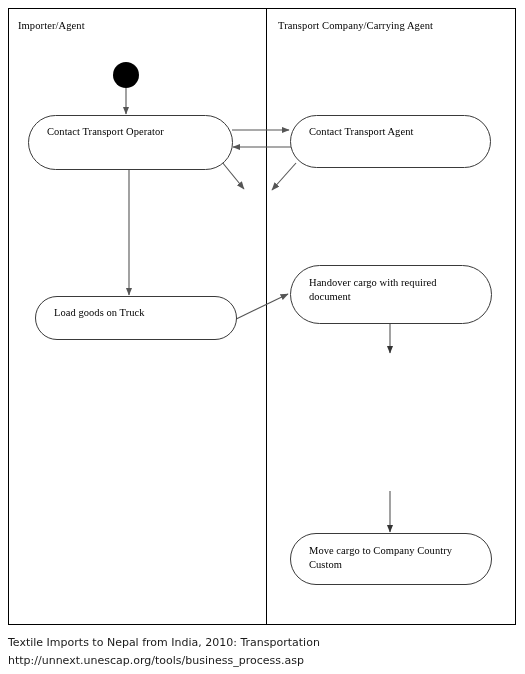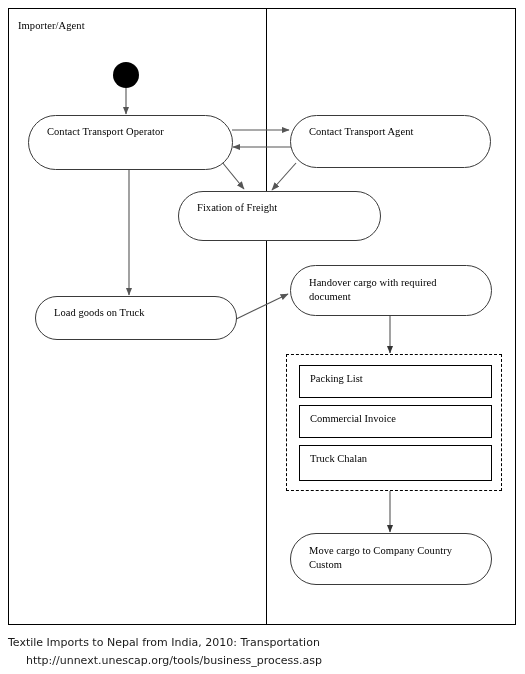--- a/index.html
+++ b/index.html
@@ -114,31 +114,32 @@
   .caption {
     position: absolute;
     left: 8px;
     font-family: "DejaVu Sans", "Liberation Sans", sans-serif;
     font-size: 11px;
     line-height: 17px;
     color: #1a1a1a;
     white-space: nowrap;
   }
   #caption-line-1 { top: 634px; }
-  #caption-line-2 { top: 652px; margin-left: 18px; }
+  #caption-line-2 { top: 652px; }
 </style>
 </head>
 <body>
 
 <div id="diagram-root">
 
   <div class="lane-frame"></div>
   <div class="lane-divider"></div>
 
   <div class="lane-title" id="lane-title-left">Importer/Agent</div>
+  <div class="lane-title" id="lane-title-right">Transport Company/Carrying Agent</div>
 
   <svg id="connectors" viewBox="0 0 525 674">
     <defs>
       <marker id="arrowhead" markerWidth="9" markerHeight="9" refX="7.4" refY="3.2" orient="auto" markerUnits="userSpaceOnUse">
         <path d="M0,0 L8,3.2 L0,6.4 Z" fill="#555555"></path>
       </marker>
       <marker id="arrowheadDark" markerWidth="9" markerHeight="9" refX="7.4" refY="3.2" orient="auto" markerUnits="userSpaceOnUse">
         <path d="M0,0 L8,3.2 L0,6.4 Z" fill="#333333"></path>
       </marker>
     </defs>
@@ -161,48 +162,34 @@
 
     <line x1="390" y1="491" x2="390" y2="532" stroke="#555555" stroke-width="1.1" marker-end="url(#arrowheadDark)"></line>
   </svg>
 
   <div class="start-node" style="left:113px; top:62px;"></div>
 
   <div class="node" style="left:28px; top:115px; width:205px; height:55px;">
     <span class="node-label">Contact Transport Operator</span>
   </div>
 
-  <div class="node" style="left:178px; top:191px; width:203px; height:50px;">
-    <span class="node-label">Fixation of Freight</span>
-  </div>
 
   <div class="node" style="left:290px; top:115px; width:201px; height:53px;">
     <span class="node-label">Contact Transport Agent</span>
   </div>
 
-  <div class="node two-line" style="left:290px; top:265px; width:202px; height:51px;">
+  <div class="node two-line" style="left:290px; top:265px; width:202px; height:59px;">
     <span class="node-label" style="max-width:160px; display:inline-block;">Handover cargo with required document</span>
   </div>
 
   <div class="node" style="left:35px; top:296px; width:202px; height:44px;">
     <span class="node-label">Load goods on Truck</span>
   </div>
 
   <div class="node two-line" style="left:290px; top:533px; width:202px; height:52px;">
     <span class="node-label" style="max-width:160px; display:inline-block;">Move cargo to Company Country Custom</span>
   </div>
 
-  <div class="doc-group" style="left:286px; top:354px; width:216px; height:137px;">
-    <div class="doc-item" style="left:12px; top:10px; width:193px; height:33px;">
-      <span class="doc-label">Packing List</span>
-    </div>
-    <div class="doc-item" style="left:12px; top:50px; width:193px; height:33px;">
-      <span class="doc-label">Commercial Invoice</span>
-    </div>
-    <div class="doc-item" style="left:12px; top:90px; width:193px; height:36px;">
-      <span class="doc-label">Truck Chalan</span>
-    </div>
-  </div>
 
   <div class="caption" id="caption-line-1">Textile Imports to Nepal from India, 2010: Transportation</div>
   <div class="caption" id="caption-line-2">http://unnext.unescap.org/tools/business_process.asp</div>
 
 </div>
 
 </body></html>

